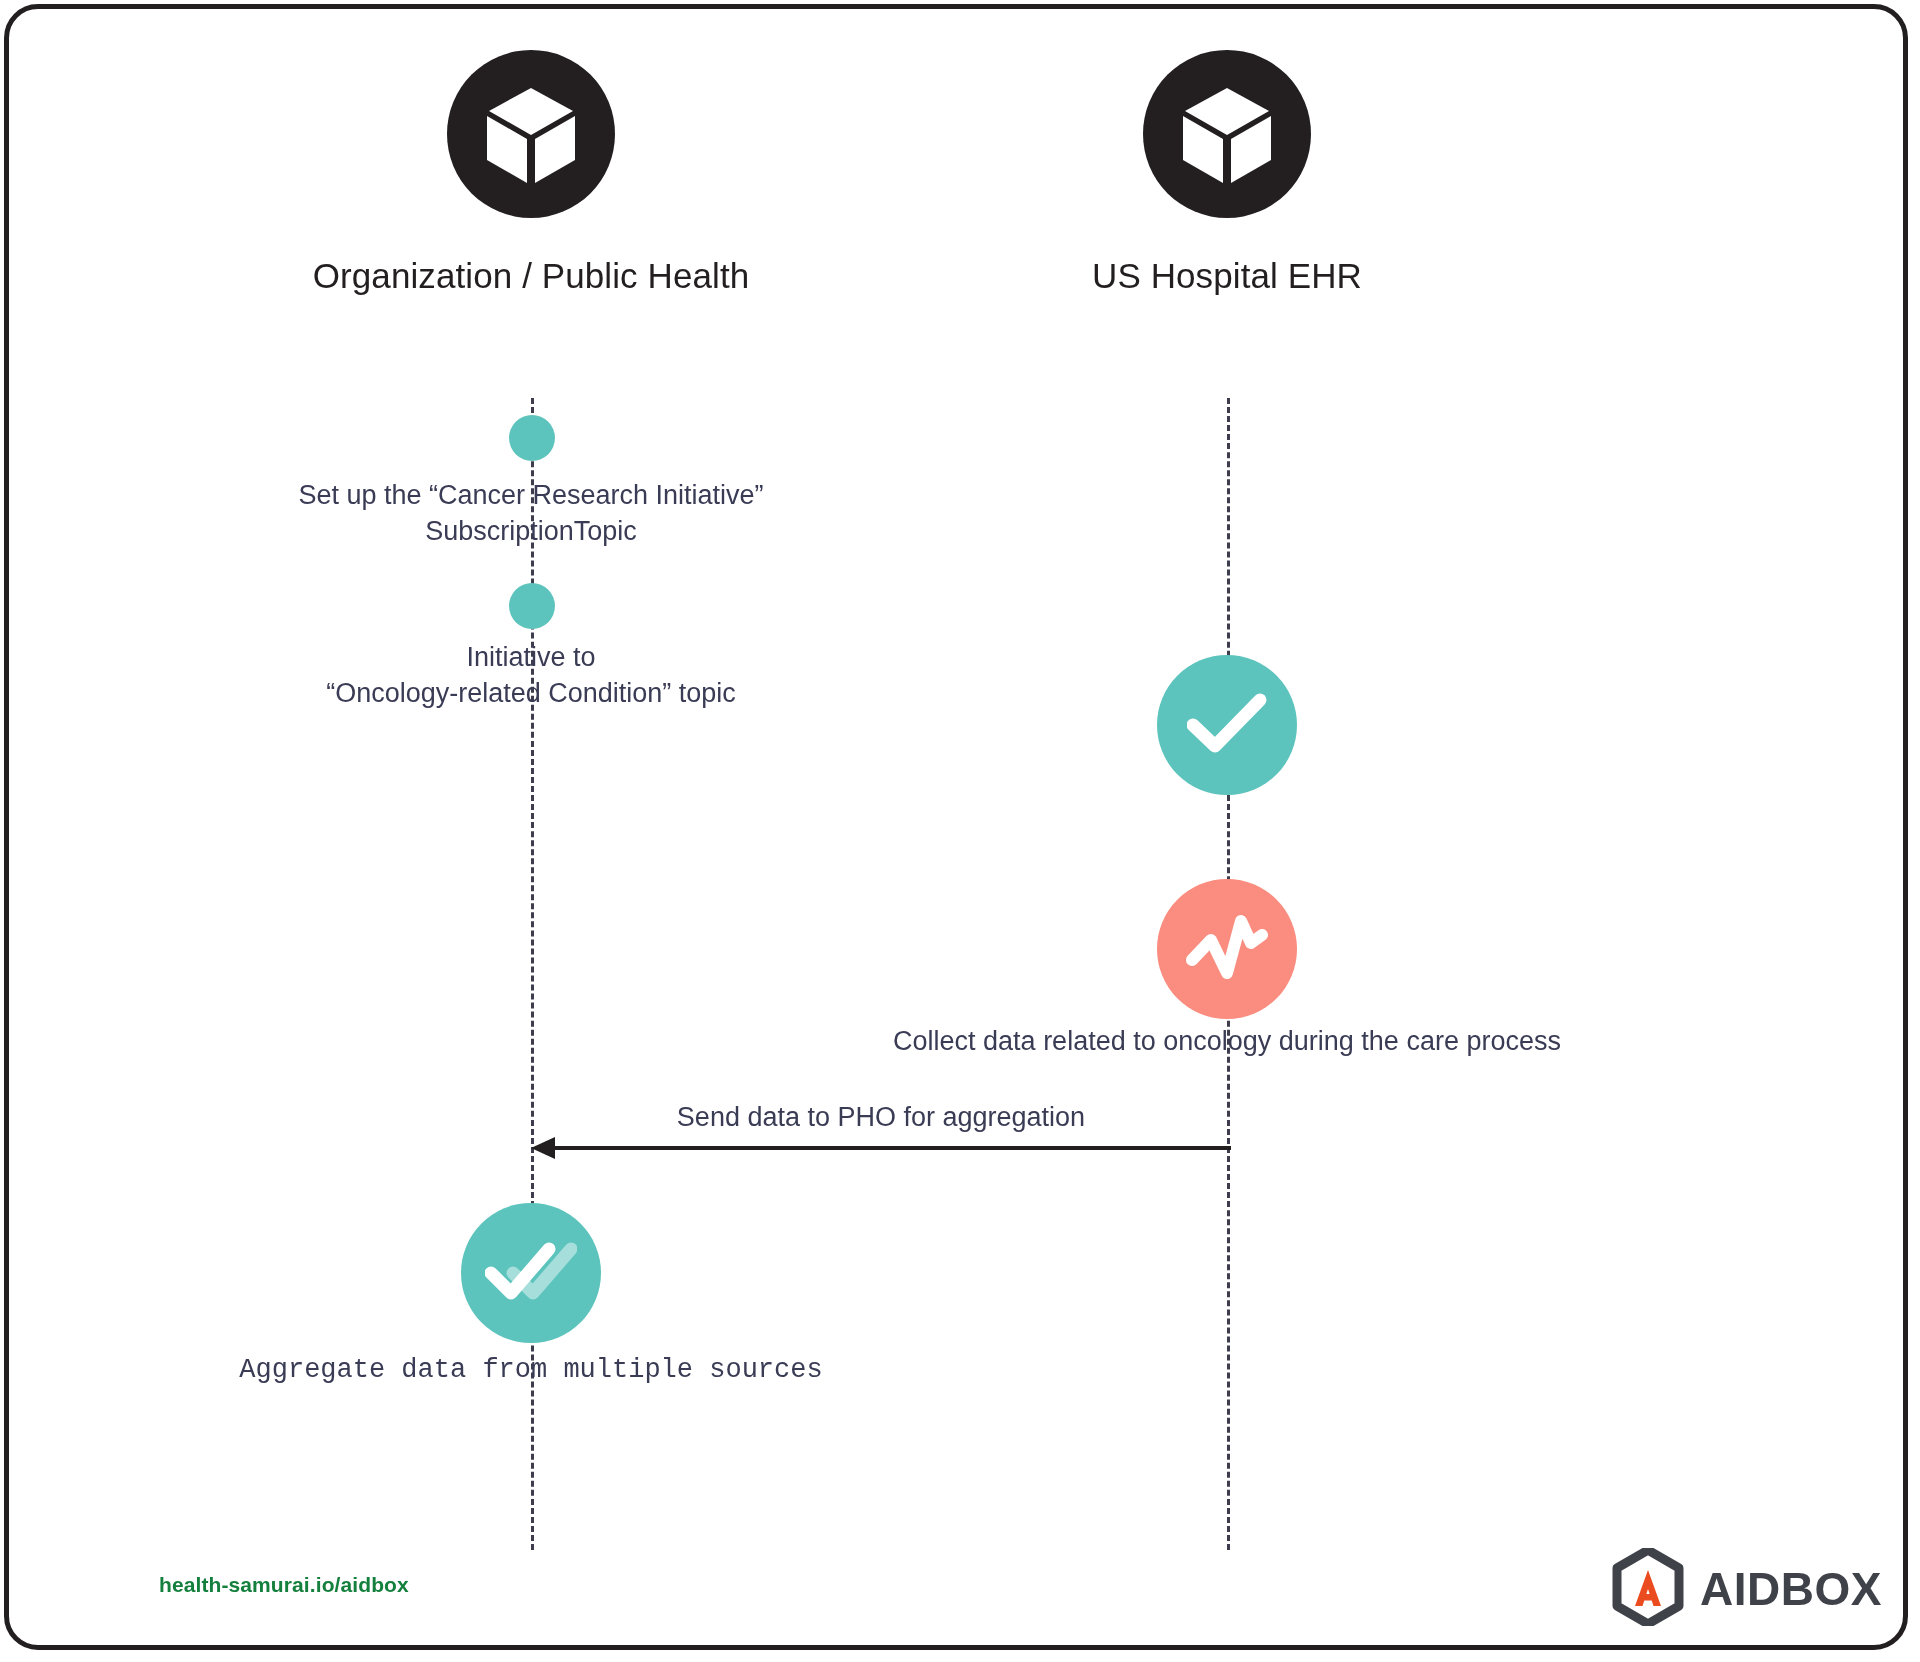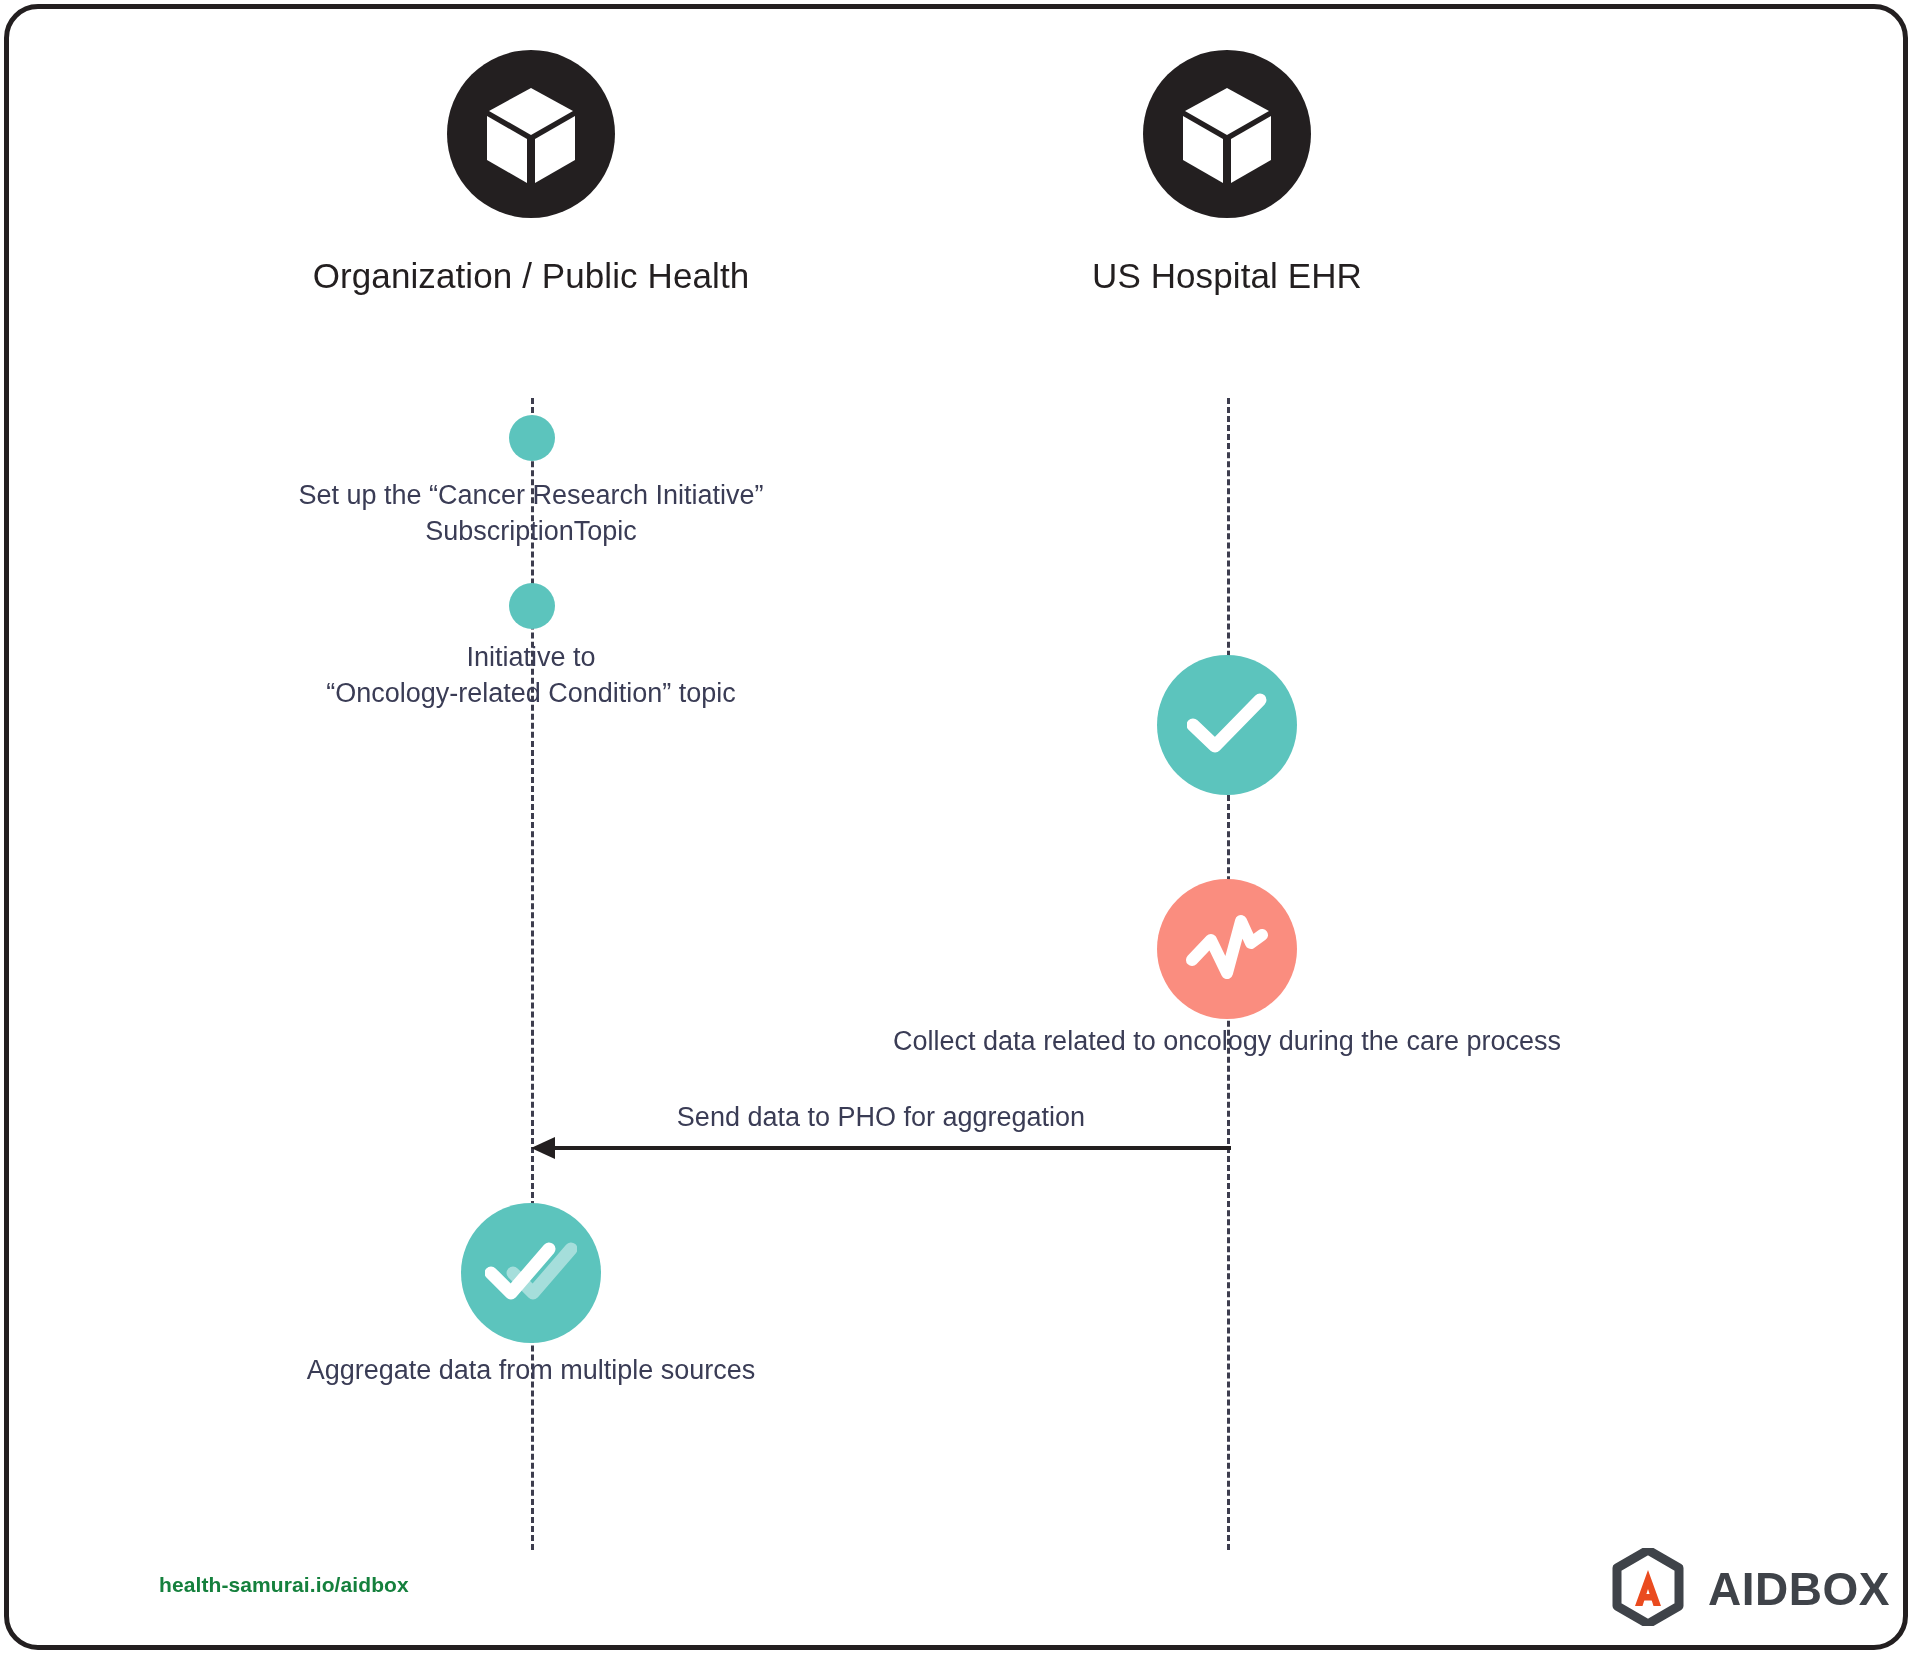--- a/index.html
+++ b/index.html
@@ -112,21 +112,21 @@
     color: #15803d;
     font-weight: 600;
     letter-spacing: 0.1px;
     z-index: 6;
   }
 
   #logo {
     position: absolute;
     display: flex;
     align-items: center;
-    gap: 24px;
+    gap: 16px;
     z-index: 6;
   }
   #logo .logo-text {
     font-size: 46px;
     font-weight: 700;
     color: #3f4349;
     letter-spacing: 0.5px;
     line-height: 1;
   }
 </style>
@@ -197,21 +197,21 @@
   <div class="msg-label" style="left:531px; top:1102px; width:700px;">Send data to PHO for aggregation</div>
 
   <div class="node big" style="left:461px; top:1203px; background:#5cc4bd;">
     <span>
       <svg width="92" height="62" viewBox="0 0 92 62" aria-hidden="true">
         <path d="M28 33 L48 53 L86 9" fill="none" stroke="#ffffff" stroke-opacity="0.45" stroke-width="13" stroke-linecap="round" stroke-linejoin="round"></path>
         <path d="M6 33 L26 53 L64 9" fill="none" stroke="#ffffff" stroke-width="13" stroke-linecap="round" stroke-linejoin="round"></path>
       </svg>
     </span>
   </div>
-  <div class="step-label" style="left:181px; top:1353px; width:700px;">Aggregate data from multiple sources</div>
+  <div class="step-label" style="left:181px; top:1353px; width:700px;font-family:Liberation Mono, monospace;">Aggregate data from multiple sources</div>
 
   <div id="footer-url" style="left:159px; top:1573px;">health-samurai.io/aidbox</div>
 
   <div id="logo" style="left:1612px; top:1548px;">
     <span>
       <svg width="72" height="78" viewBox="0 0 72 78" aria-hidden="true">
         <path d="M36 2 L67 20 L67 58 L36 76 L5 58 L5 20 Z" fill="none" stroke="#3f4349" stroke-width="9" stroke-linejoin="round"></path>
         <path d="M36 12 L58 25 L58 53 L36 66 L14 53 L14 25 Z" fill="#ffffff"></path>
         <path d="M36 22 L49 58 L41.5 58 L36 41 L30.5 58 L23 58 Z" fill="#ea4b1f"></path>
         <rect x="29" y="46" width="14" height="6.5" fill="#ea4b1f"></rect>

